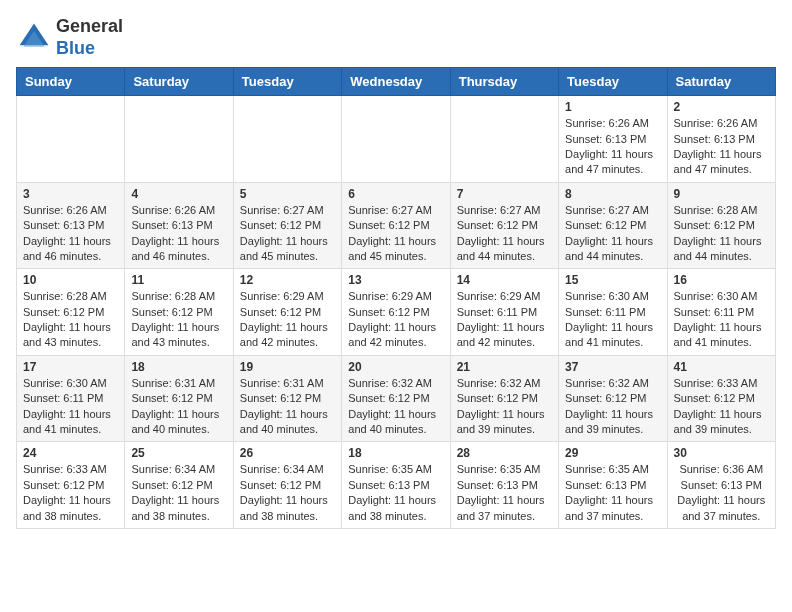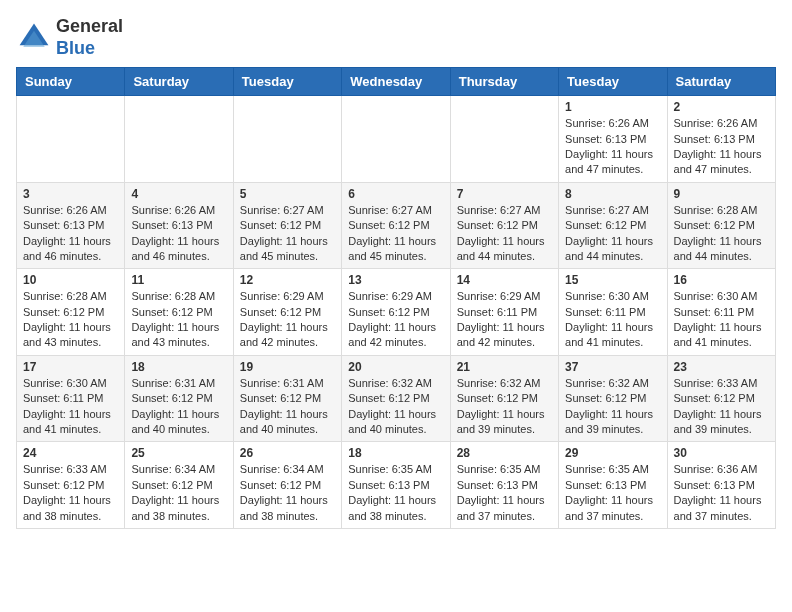--- a/index.html
+++ b/index.html
@@ -277,21 +277,21 @@
 and 39 minutes.</div>
         </td>
         <td>
           <div class="day-number">37</div>
           <div class="day-info" style="white-space: pre-line;">Sunrise: 6:32 AM
 Sunset: 6:12 PM
 Daylight: 11 hours
 and 39 minutes.</div>
         </td>
         <td>
-          <div class="day-number">23</div>
+          <div class="day-number">41</div>
           <div class="day-info" style="white-space: pre-line;">Sunrise: 6:33 AM
 Sunset: 6:12 PM
 Daylight: 11 hours
 and 39 minutes.</div>
         </td>
       </tr>
       <tr>
         <td>
           <div class="day-number">24</div>
           <div class="day-info" style="white-space: pre-line;">Sunrise: 6:33 AM
@@ -329,20 +329,20 @@
         </td>
         <td>
           <div class="day-number">29</div>
           <div class="day-info" style="white-space: pre-line;">Sunrise: 6:35 AM
 Sunset: 6:13 PM
 Daylight: 11 hours
 and 37 minutes.</div>
         </td>
         <td>
           <div class="day-number">30</div>
-          <div class="day-info" style="white-space: pre-line;">Sunrise: 6:36 AM
+          <div class="day-info" style="white-space: pre-line; text-align: center;">Sunrise: 6:36 AM
 Sunset: 6:13 PM
 Daylight: 11 hours
 and 37 minutes.</div>
         </td>
       </tr>
     </tbody>
 </table>
 
 </body></html>

